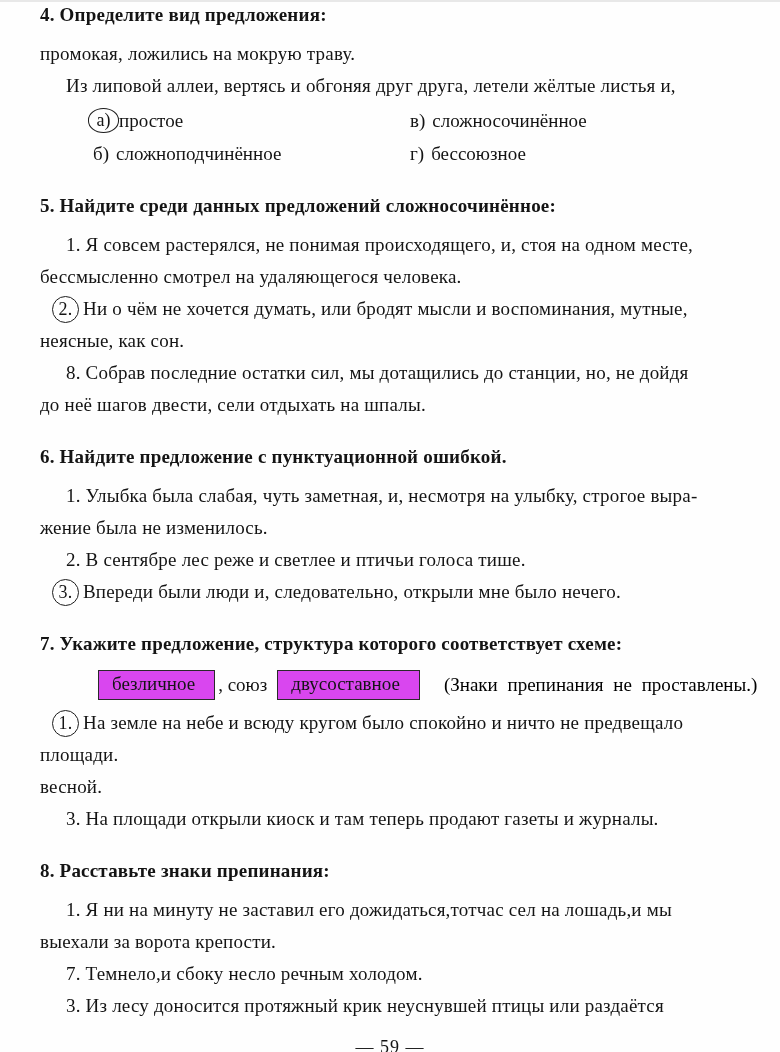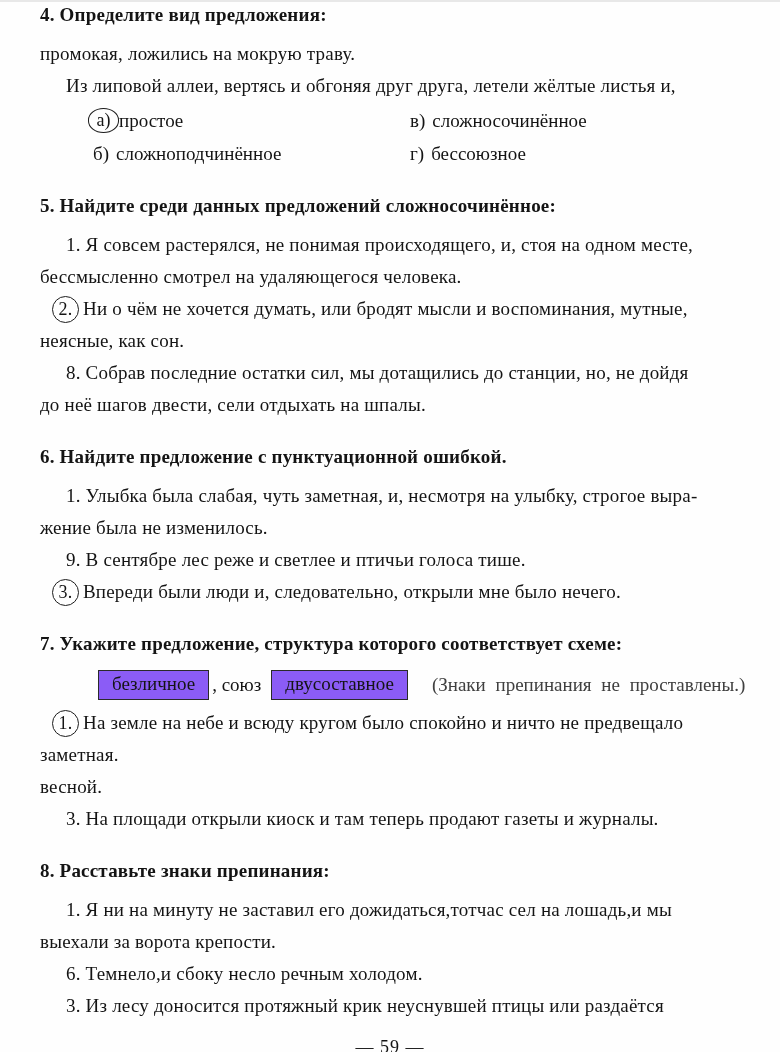--- a/index.html
+++ b/index.html
@@ -71,29 +71,29 @@
   .schema-row {
     margin: 8px 0 4px 58px;
     line-height: 36px;
     white-space: nowrap;
     display: flex;
     align-items: center;
   }
   .schema-box {
     display: inline-block;
     border: 1.3px solid #2a2a2a;
-    padding: 0px 13px 2px 13px;
+    padding: 0px 19px 2px 13px;
     line-height: 26px;
-    background: #8b5cf6;
+    background: #d946ef;
   }
   .schema-mid { margin: 0 10px 0 3px; }
   .schema-note {
     margin-left: 24px;
     word-spacing: 5px;
-    color: #404040;
+    color: #000000;
     font-family: Liberation Serif, serif;
   }
   .page-number {
     position: absolute;
     left: 0;
     right: 0;
     bottom: -4px;
     text-align: center;
     font-size: 18px;
     letter-spacing: 1px;
@@ -142,47 +142,47 @@
     </div>
     <div class="line">неясные, как сон.</div>
     <div class="line first">8. Собрав последние остатки сил, мы дотащились до станции, но, не дойдя</div>
     <div class="line">до неё шагов двести, сели отдыхать на шпалы.</div>
   </div>
 
   <div class="section">
     <div class="section-title">6. Найдите предложение с пунктуационной ошибкой.</div>
     <div class="line first">1. Улыбка была слабая, чуть заметная, и, несмотря на улыбку, строгое выра-</div>
     <div class="line">жение была не изменилось.</div>
-    <div class="line first">9. В сентябре лес реже и светлее и птичьи голоса тише.</div>
+    <div class="line first">2. В сентябре лес реже и светлее и птичьи голоса тише.</div>
     <div class="flexline">
       <span class="circle">3.</span>
       <span>Впереди были люди и, следовательно, открыли мне было нечего.</span>
     </div>
   </div>
 
   <div class="section">
     <div class="section-title">7. Укажите предложение, структура которого соответствует схеме:</div>
     <div class="schema-row">
       <span class="schema-box">безличное</span>
       <span class="schema-mid">,  союз</span>
       <span class="schema-box">двусоставное</span>
       <span class="schema-note">(Знаки препинания не проставлены.)</span>
     </div>
     <div class="flexline">
       <span class="circle">1.</span>
       <span>На земле на небе и всюду кругом было спокойно и ничто не предвещало</span>
     </div>
-    <div class="line">заметная.</div>
+    <div class="line">площади.</div>
     <div class="line">весной.</div>
     <div class="line first">3. На площади открыли киоск и там теперь продают газеты и журналы.</div>
   </div>
 
   <div class="section">
     <div class="section-title">8. Расставьте знаки препинания:</div>
     <div class="line first">1. Я ни на минуту не заставил его дожидаться,тотчас сел на лошадь,и мы</div>
     <div class="line">выехали за ворота крепости.</div>
-    <div class="line first">6. Темнело,и сбоку несло речным холодом.</div>
+    <div class="line first">7. Темнело,и сбоку несло речным холодом.</div>
     <div class="line first">3. Из лесу доносится протяжный крик неуснувшей птицы или раздаётся</div>
 
   </div>
 
   <div class="page-number">— 59 —</div>
 </div>
 
 </body></html>

